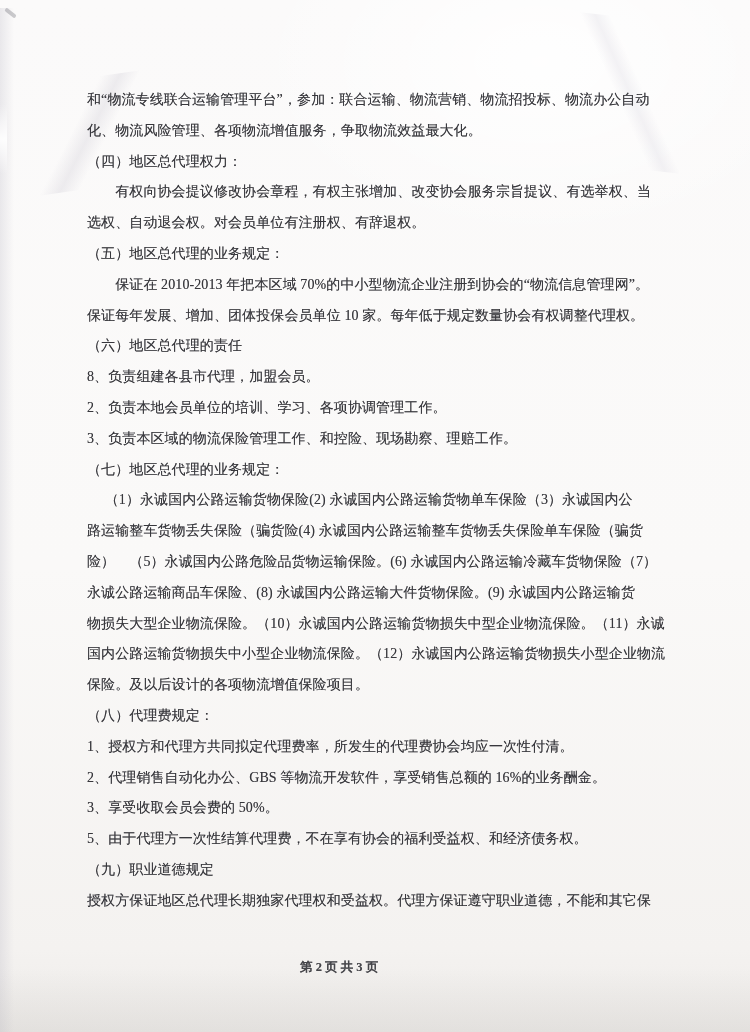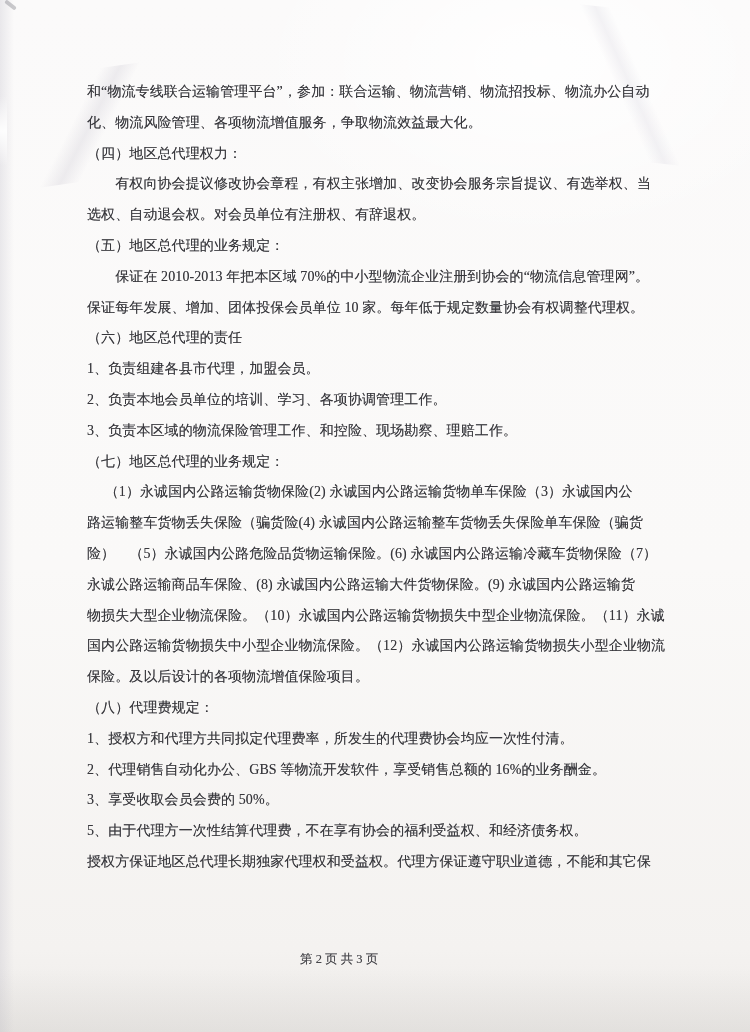--- a/index.html
+++ b/index.html
@@ -12,20 +12,21 @@
     position: relative;
     overflow: hidden;
     background:
       radial-gradient(ellipse 420px 260px at 72% 6%, rgba(255,255,255,0.9), rgba(255,255,255,0) 70%),
       linear-gradient(180deg, #fbfafa 0%, #faf9f8 55%, #f4f2f0 92%, #edebe9 100%);
     font-family: "Liberation Serif", "DejaVu Serif", serif;
   }
   .scan-page {
     position: absolute;
     inset: 0;
+    margin-top: 8px;
   }
   
   .edge-left-shade {
     position: absolute;
     left: 0; top: 0;
     width: 14px; height: 100%;
     background: linear-gradient(90deg, rgba(186,184,196,0.28), rgba(186,184,196,0.0));
     pointer-events: none;
   }
   .edge-bottom-shade {
@@ -85,20 +86,21 @@
   }
   .page-footer {
     position: absolute;
     left: 300px;
     top: 949px;
     font-size: 12.5px;
     line-height: 20px;
     color: #45454a;
     text-shadow: 0 0 0.5px rgba(69,69,74,0.5);
     white-space: pre;
+    font-weight: bold;
   }
 </style>
 </head>
 <body>
 
 <div class="scan-page">
 
   <div class="crease-top-right"></div>
   <div class="crease-top-left"></div>
   <div class="edge-left-shade"></div>
@@ -109,34 +111,35 @@
   <div class="body-text">
       <div class="line">和“物流专线联合运输管理平台”，参加：联合运输、物流营销、物流招投标、物流办公自动</div>
       <div class="line">化、物流风险管理、各项物流增值服务，争取物流效益最大化。</div>
       <div class="line">（四）地区总代理权力：</div>
       <div class="line">　　有权向协会提议修改协会章程，有权主张增加、改变协会服务宗旨提议、有选举权、当</div>
       <div class="line">选权、自动退会权。对会员单位有注册权、有辞退权。</div>
       <div class="line">（五）地区总代理的业务规定：</div>
       <div class="line">　　保证在 2010-2013 年把本区域 70%的中小型物流企业注册到协会的“物流信息管理网”。</div>
       <div class="line">保证每年发展、增加、团体投保会员单位 10 家。每年低于规定数量协会有权调整代理权。</div>
       <div class="line">（六）地区总代理的责任</div>
-      <div class="line">1、负责组建各县市代理，加盟会员。</div>
+      <div class="line">8、负责组建各县市代理，加盟会员。</div>
       <div class="line">2、负责本地会员单位的培训、学习、各项协调管理工作。</div>
       <div class="line">3、负责本区域的物流保险管理工作、和控险、现场勘察、理赔工作。</div>
       <div class="line">（七）地区总代理的业务规定：</div>
       <div class="line">　 （1）永诚国内公路运输货物保险(2) 永诚国内公路运输货物单车保险（3）永诚国内公</div>
       <div class="line">路运输整车货物丢失保险（骗货险(4) 永诚国内公路运输整车货物丢失保险单车保险（骗货</div>
       <div class="line">险）　（5）永诚国内公路危险品货物运输保险。(6) 永诚国内公路运输冷藏车货物保险（7）</div>
       <div class="line">永诚公路运输商品车保险、(8) 永诚国内公路运输大件货物保险。(9) 永诚国内公路运输货</div>
       <div class="line">物损失大型企业物流保险。（10）永诚国内公路运输货物损失中型企业物流保险。（11）永诚</div>
       <div class="line">国内公路运输货物损失中小型企业物流保险。（12）永诚国内公路运输货物损失小型企业物流</div>
       <div class="line">保险。及以后设计的各项物流增值保险项目。</div>
       <div class="line">（八）代理费规定：</div>
       <div class="line">1、授权方和代理方共同拟定代理费率，所发生的代理费协会均应一次性付清。</div>
       <div class="line">2、代理销售自动化办公、GBS 等物流开发软件，享受销售总额的 16%的业务酬金。</div>
       <div class="line">3、享受收取会员会费的 50%。</div>
       <div class="line">5、由于代理方一次性结算代理费，不在享有协会的福利受益权、和经济债务权。</div>
+      <div class="line">（九）职业道德规定</div>
       <div class="line">授权方保证地区总代理长期独家代理权和受益权。代理方保证遵守职业道德，不能和其它保</div>
     </div>
 
   <div class="page-footer">第 2 页 共 3 页</div>
 
 </div>
 
 </body></html>

